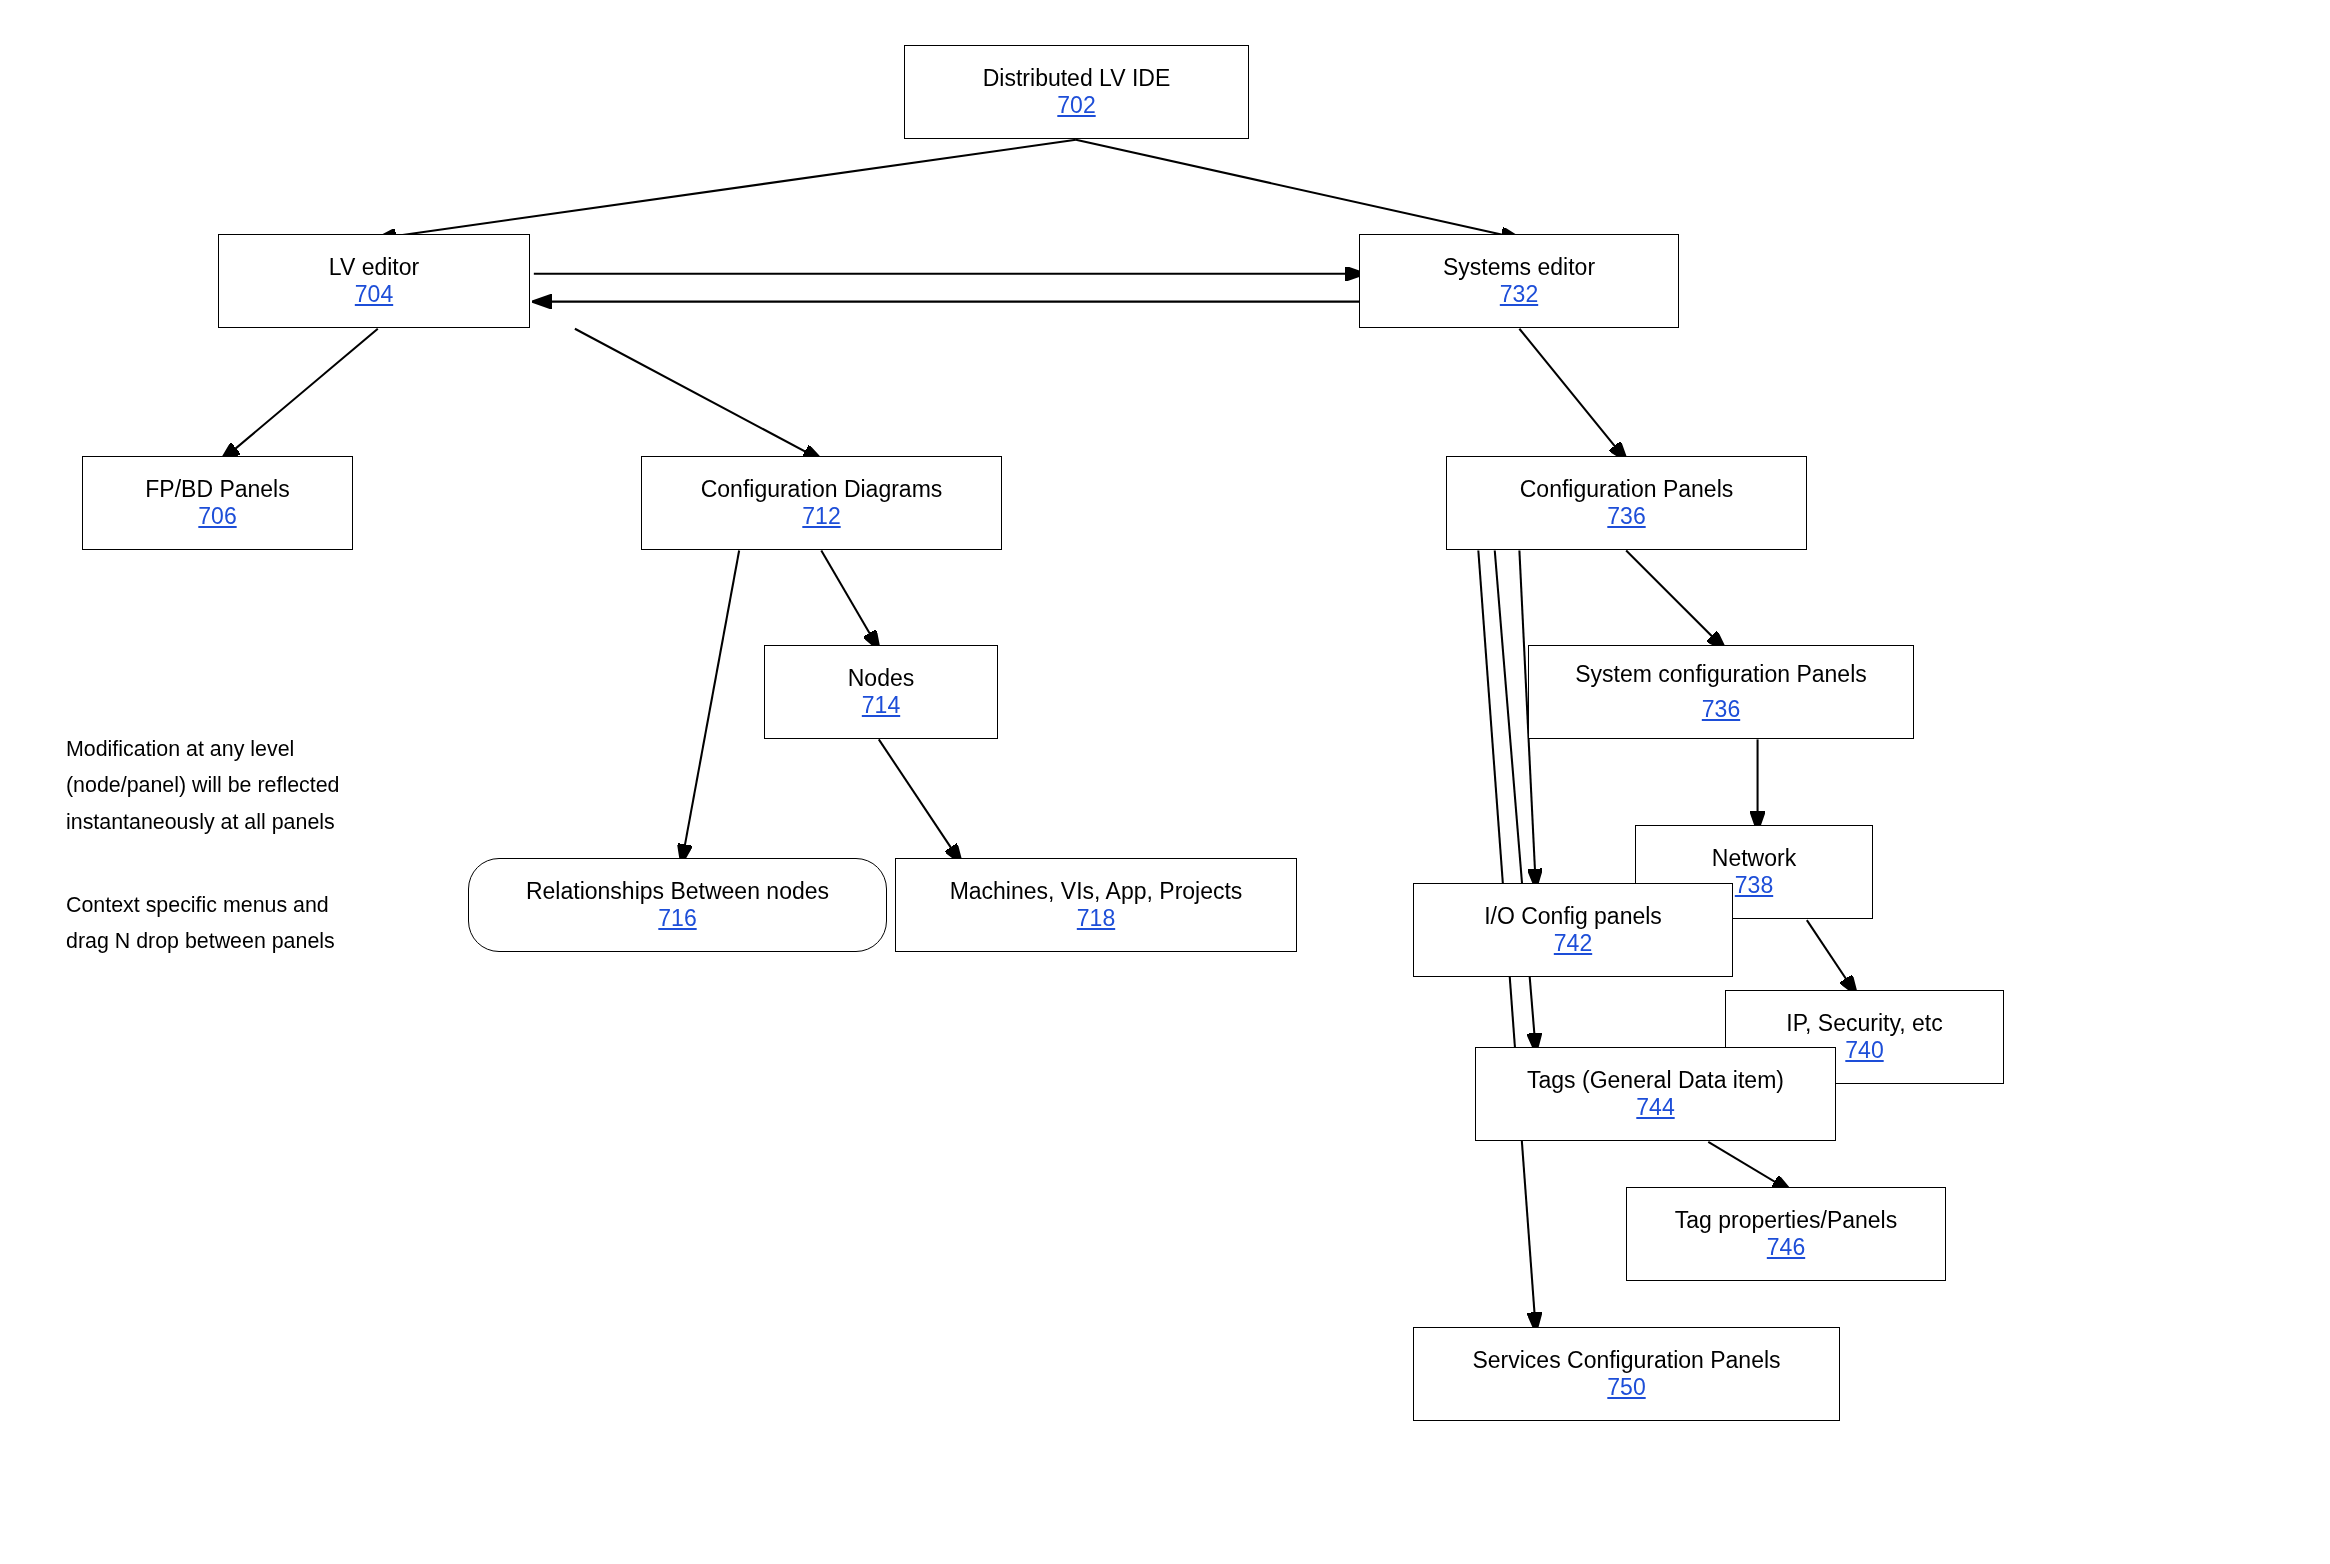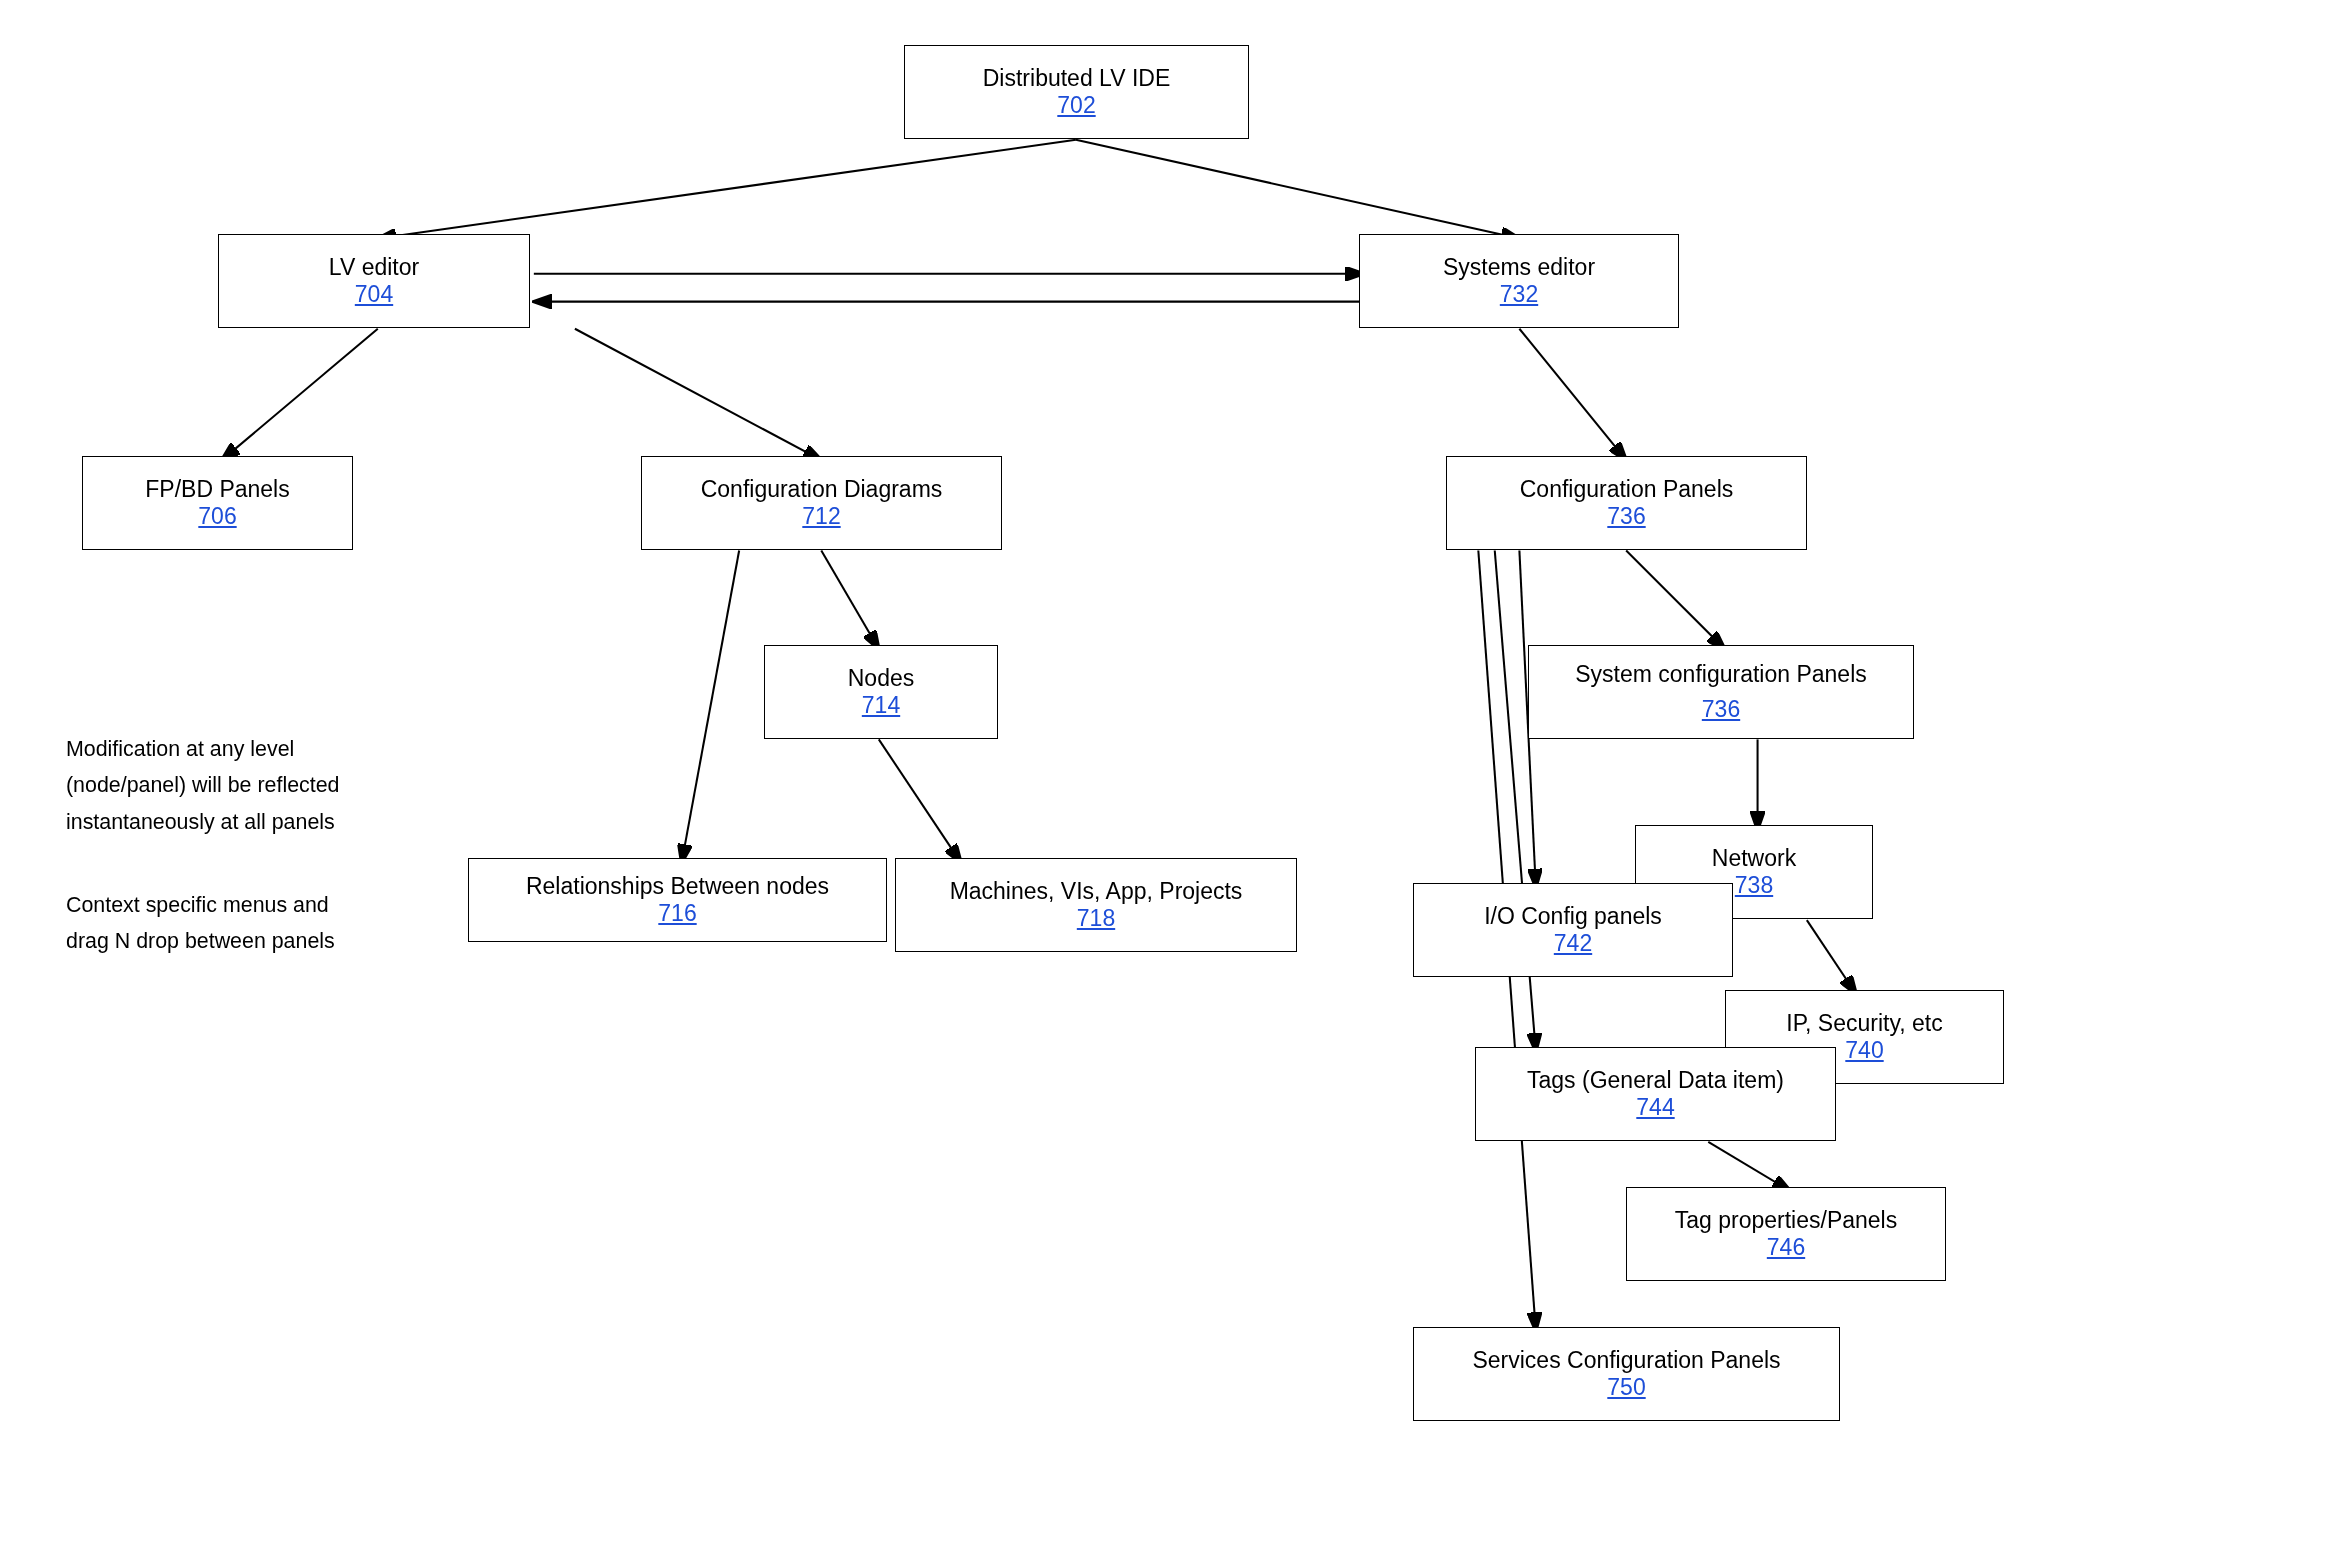--- a/index.html
+++ b/index.html
@@ -145,21 +145,21 @@
   <div class="node-box" style="left:764px; top:645px; width:234px; height:94px;align-items:center;">
     <span class="title">Nodes</span>
     <span class="num">714</span>
   </div>
 
   <div class="node-box" style="left:1528px; top:645px; width:386px; height:94px;gap:8px;">
     <span class="title">System configuration Panels</span>
     <span class="num">736</span>
   </div>
 
-  <div class="node-box" style="left:468px; top:858px; width:419px; height:84px;">
+  <div class="node-box" style="left:468px; top:858px; width:419px; height:94px;border-radius:31px;">
     <span class="title">Relationships Between nodes</span>
     <span class="num">716</span>
   </div>
 
   <div class="node-box" style="left:895px; top:858px; width:402px; height:94px;">
     <span class="title">Machines, VIs, App, Projects</span>
     <span class="num">718</span>
   </div>
 
   <div class="node-box" style="left:1635px; top:825px; width:238px; height:94px;">

